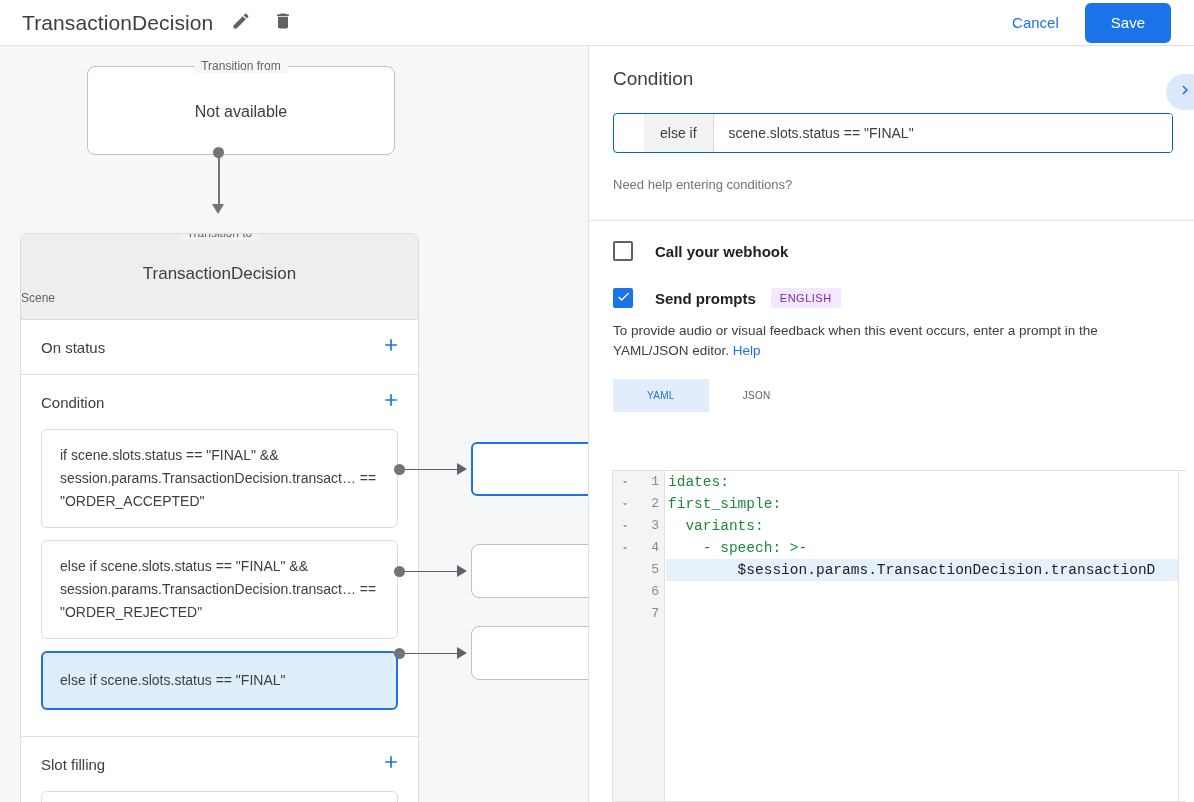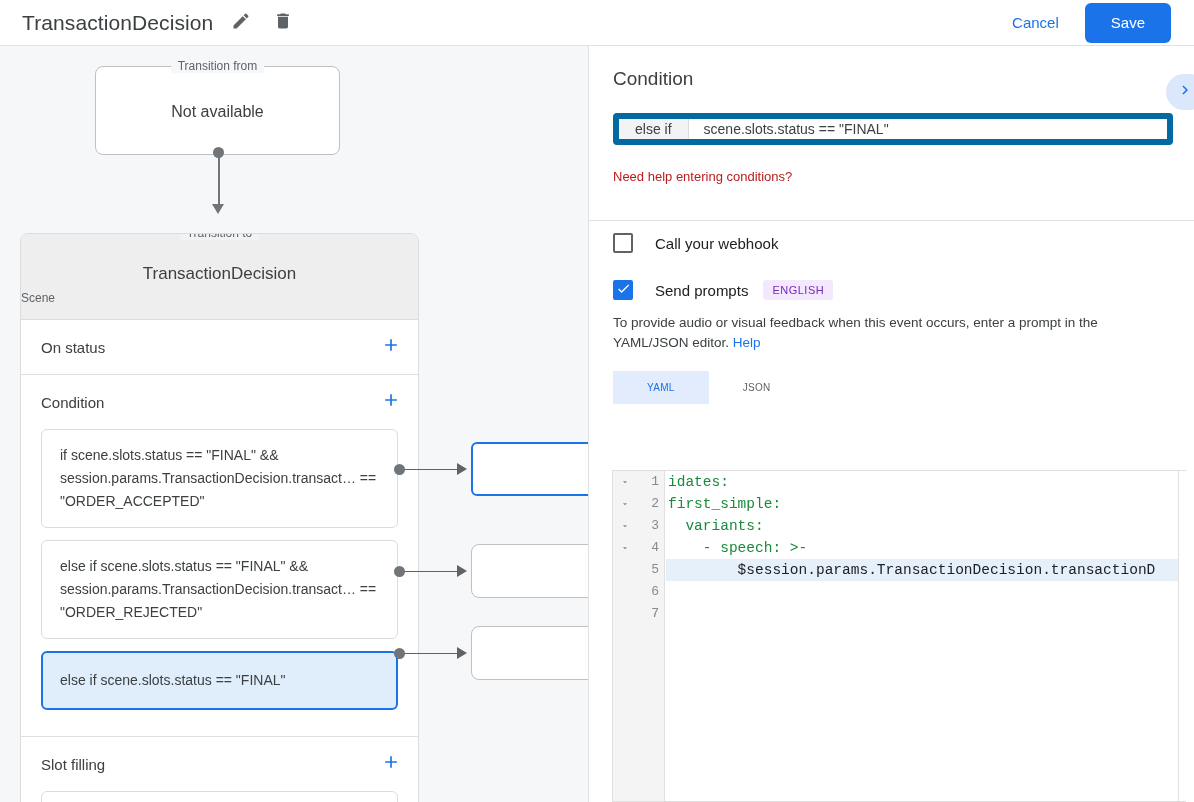--- a/index.html
+++ b/index.html
@@ -57,21 +57,21 @@
     border: 1px solid #bdc1c6;
     border-radius: 8px;
     background: #ffffff;
   }
   .fieldbox-legend {
     position: absolute; top: -8px; left: 50%; transform: translateX(-50%);
     background: #f6f7f9; padding: 0 7px;
     font-size: 12px; color: #5f6368; white-space: nowrap;
   }
   .transition-from {
-    left: 95px; top: 20px; width: 245px; height: 89px; padding-left: 27px;
+    left: 87px; top: 20px; width: 308px; height: 89px; padding-left: 27px;
   }
   .tf-text {
     position: absolute; left: 0; right: 0; top: 36px;
     text-align: center; font-size: 16px; color: #3c4043;
   }
 
   
   .dot {
     position: absolute; width: 11px; height: 11px; border-radius: 50%;
     background: #70757a;
@@ -163,55 +163,55 @@
   .chevron-pill {
     position: absolute; right: -14px; top: 28px;
     width: 42px; height: 36px; border-radius: 18px;
     background: #dbe8fb; display: flex; align-items: center;
     justify-content: flex-start; padding-left: 10px; cursor: pointer;
   }
   .chevron-pill svg { fill: #1a73e8; }
 
   .cond-input-row {
     display: flex; margin: 23px 0 0 0;
-    border: 6px solid #0369a1; border-radius: 4px; overflow: hidden;
-    height: 32px; width: 560px;
+    border: 1px solid #0369a1; border-radius: 4px; overflow: hidden;
+    height: 40px; width: 560px; padding-left: 30px;
   }
   .cond-prefix {
     background: #f1f3f4; border-right: 1px solid #dadce0;
     display: flex; align-items: center; padding: 0 16px;
     font-size: 14px; color: #3c4043; white-space: nowrap;
   }
   .cond-value {
     flex: 1; border: none; outline: none; padding: 0 15px;
     font-size: 14px; color: #3c4043; background: #fff;
     font-family: "Liberation Sans", sans-serif;
   }
   .help-link {
     display: inline-block; margin-top: 24px;
-    color: #b91c1c; font-size: 13px; text-decoration: none; cursor: pointer;
+    color: #737373; font-size: 13px; text-decoration: none; cursor: pointer;
   }
   .rp-divider {
     position: absolute; left: 0; top: 174px; width: 606px; height: 1px;
     background: #e0e0e0;
   }
   .rp-section-bottom { padding: 26px 22px 0 24px; position: relative; }
 
   .check-row { display: flex; align-items: center; margin-top: 22px; }
   .checkbox {
     width: 20px; height: 20px; border: 2px solid #5f6368; border-radius: 2px;
     background: #fff; cursor: pointer; flex: none;
   }
   .checkbox.checked {
     background: #1a73e8; border-color: #1a73e8;
     display: flex; align-items: center; justify-content: center;
   }
   .checkbox.checked svg { fill: #ffffff; }
   .check-label {
-    margin-left: 22px; font-size: 15px; color: #202124; font-weight: 400;
+    margin-left: 22px; font-size: 15px; color: #202124; font-weight: 700;
   }
   .lang-badge {
     margin-left: 15px; background: #f3e8fd; color: #7627bb;
     font-size: 11px; letter-spacing: .5px; padding: 4px 9px; border-radius: 3px;
   }
   .hint {
     margin-top: 13px; font-size: 13.5px; color: #3c4043; line-height: 20px;
     width: 562px;
   }
   .hint a { color: #1a73e8; text-decoration: none; cursor: pointer; }

